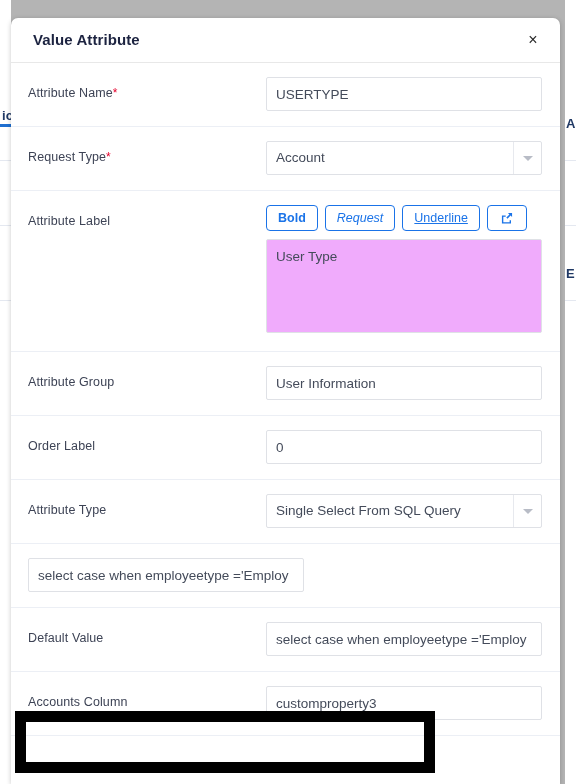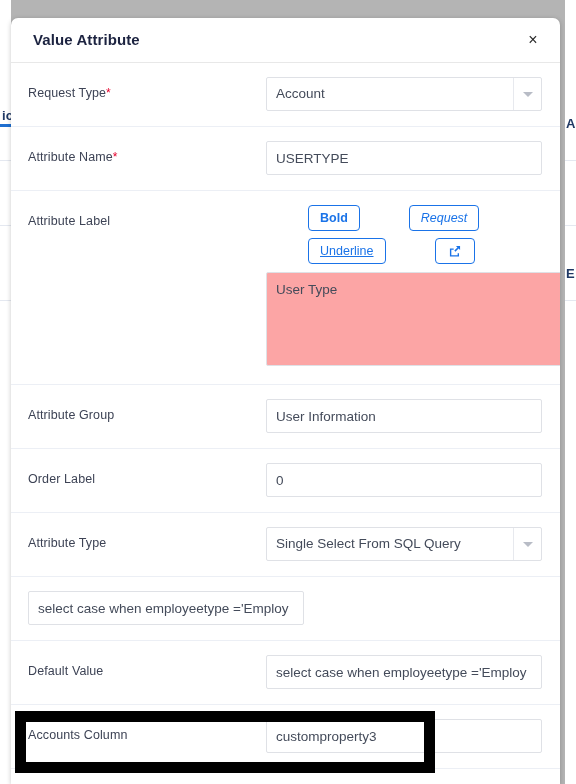--- a/index.html
+++ b/index.html
@@ -199,41 +199,40 @@
     padding: 0 11px;
     border: 1px solid #1a73e8;
     border-radius: 4px;
     background: #ffffff;
     color: #1a73e8;
     font-family: "Liberation Sans", sans-serif;
     font-size: 12.5px;
     line-height: 24px;
     cursor: pointer;
     text-align: center;
-    margin-left: 42px;
   }
   .rte-btn.bold { font-weight: 700; }
   .rte-btn.italic { font-style: italic; }
   .rte-btn.underline { text-decoration: underline; }
   .rte-btn.icon-btn {
     width: 40px;
     padding: 0;
     display: flex;
     align-items: center;
     justify-content: center;
   }
   .rte-btn.icon-btn svg { display: block; }
 
   .rte-area {
     box-sizing: border-box;
-    width: 298px;
+    width: 276px;
     height: 94px;
     border: 1px solid #dfe1e6;
     border-radius: 2px;
-    background: #fca5a5;
+    background: #f0abfc;
     font-family: "Liberation Sans", sans-serif;
     font-size: 13.5px;
     color: #444b5a;
     padding: 9px 9px;
     resize: none;
     outline: none;
     overflow: hidden;
   }
 
   
@@ -267,31 +266,31 @@
   <div class="bg-divider" style="left:565px; top:300px; width:11px;"></div>
 </div>
 
 <div class="modal">
   <div class="modal-header">
     <div class="modal-title">Value Attribute</div>
     <button class="close-btn">×</button>
   </div>
   <div class="modal-body" id="form-body">
       <div class="form-row">
+        <div class="row-label"><span>Attribute Name</span><span class="req">*</span></div>
+        <div class="row-control"><input type="text" class="text-input" placeholder="Attribute Name" value="USERTYPE" style=""></div>
+      </div>
+      <div class="form-row">
         <div class="row-label"><span>Request Type</span><span class="req">*</span></div>
         <div class="row-control">
           <div class="select-wrap">
             <div class="select-value">Account</div>
             <div class="select-arrow-box"></div>
           </div>
         </div>
-      </div>
-      <div class="form-row">
-        <div class="row-label"><span>Attribute Name</span><span class="req">*</span></div>
-        <div class="row-control"><input type="text" class="text-input" placeholder="Attribute Name" value="USERTYPE" style=""></div>
       </div>
       <div class="form-row">
         <div class="row-label"><span>Attribute Label</span></div>
         <div class="row-control"><div class="rte-toolbar">
             <button class="rte-btn bold">Bold</button>
             <button class="rte-btn italic">Request</button>
             <button class="rte-btn underline">Underline</button>
             <button class="rte-btn icon-btn">
               <svg width="14" height="14" viewBox="0 0 16 16" aria-hidden="true">
                 <path d="M2.2 5.1h4.3v1.6H3.8v6.1h7.2v-2.2h1.6v3.8H2.2z" fill="#1a73e8"></path>

